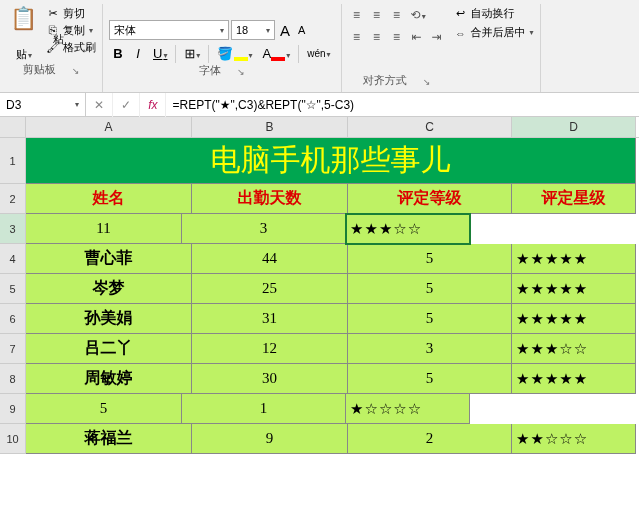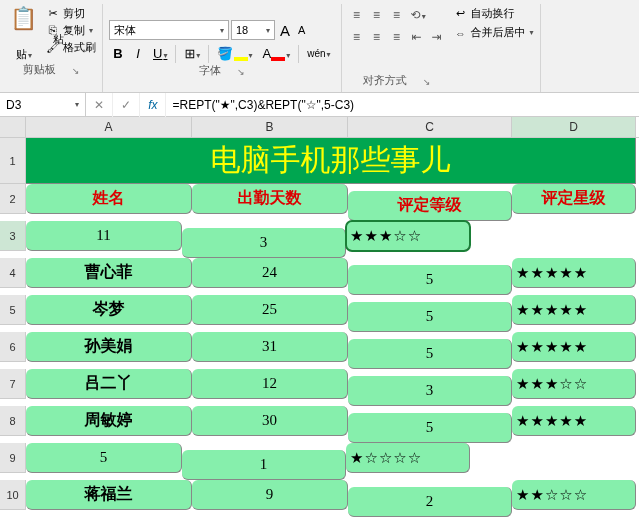--- a/index.html
+++ b/index.html
@@ -45,35 +45,35 @@
 
 .gen { font-size: 11px; padding: 0 6px; }
 
 .expander { font-size: 9px; color: #777; cursor: pointer; }
 
 
 .namebox-row { display: flex; align-items: center; border-bottom: 1px solid #ccc; height: 24px; background: #fff; }
 .namebox { width: 86px; border-right: 1px solid #ccc; padding: 8px 6px; height: 100%; display: flex; align-items: center; justify-content: space-between; font-size: 12px; }
 .fx-btns { display: flex; align-items: center; color: #888; }
 .fx-btns span { padding: 0 8px; cursor: pointer; border-right: 1px solid #eee; height: 24px; display: flex; align-items: center; }
-.fx-label { font-style: italic; padding: 0 6px; color: #0369a1; }
+.fx-label { font-style: italic; padding: 0 6px; color: #be185d; }
 .formula-in { flex: 1; padding: 0 6px; font-size: 12px; border: none; outline: none; }
 
 
 .grid-area { background: #fff; }
 .col-headers { display: flex; border-bottom: 1px solid #ccc; }
 .corner { width: 26px; height: 20px; background: #e6e6e6; border-right: 1px solid #ccc; }
 .colh { height: 20px; background: #e6e6e6; border-right: 1px solid #ccc; text-align: center; font-size: 12px; color: #333; line-height: 20px; }
 .colA { width: 166px; } .colB { width: 156px; } .colC { width: 164px; } .colD { width: 124px; }
 
 .data-row { display: flex; }
 .rowh { width: 26px; background: #e6e6e6; border-right: 1px solid #ccc; border-bottom: 1px solid #ccc; text-align: center; font-size: 11px; color: #333; display: flex; align-items: center; justify-content: center; }
 
-.cell { border-right: 1px solid #888; border-bottom: 1px solid #888; display: flex; align-items: center; justify-content: center; font-size: 14px; background: #86efac; border-radius: 6px; }
-.cellA { width: 166px; } .cellB { width: 156px; } .cellC { width: 164px; margin-top: 7px; } .cellD { width: 124px; }
+.cell { border-right: 1px solid #888; border-bottom: 1px solid #888; display: flex; align-items: center; justify-content: center; font-size: 14px; background: #bef264; }
+.cellA { width: 166px; } .cellB { width: 156px; } .cellC { width: 164px; } .cellD { width: 124px; }
 
 .title-row .cell-merge { width: 610px; height: 46px; background: #00a650; color: #ff0; font-size: 30px; font-family: "KaiTi", serif; display: flex; align-items: center; justify-content: center; border-right: 1px solid #888; border-bottom: 1px solid #888; }
 
 .header-row .cell { color: #d00; font-family: "KaiTi","STKaiti",serif; font-weight: bold; font-size: 16px; height: 30px; }
 
 .body-row .cell { height: 30px; }
 .body-row .cellA { font-family: "KaiTi","STKaiti",serif; font-weight: bold; font-size: 16px; }
 .body-row .cellB, .body-row .cellC { font-family: "Times New Roman", serif; font-size: 15px; }
 .body-row .cellD { font-size: 15px; justify-content: flex-start; padding-left: 4px; letter-spacing: 1px; }
 
@@ -221,21 +221,21 @@
   <div id="body-rows">
       <div class="data-row body-row">
         <div class="rowh selr" style="height:30px">3</div>
         <div class="cell cellB">11</div>
         <div class="cell cellC">3</div>
         <div class="cell cellD sel">★★★☆☆</div>
       </div>
       <div class="data-row body-row">
         <div class="rowh" style="height:30px">4</div>
         <div class="cell cellA">曹心菲</div>
-        <div class="cell cellB">24</div>
+        <div class="cell cellB">44</div>
         <div class="cell cellC">5</div>
         <div class="cell cellD">★★★★★</div>
       </div>
       <div class="data-row body-row">
         <div class="rowh" style="height:30px">5</div>
         <div class="cell cellA">岑梦</div>
         <div class="cell cellB">25</div>
         <div class="cell cellC">5</div>
         <div class="cell cellD">★★★★★</div>
       </div>

